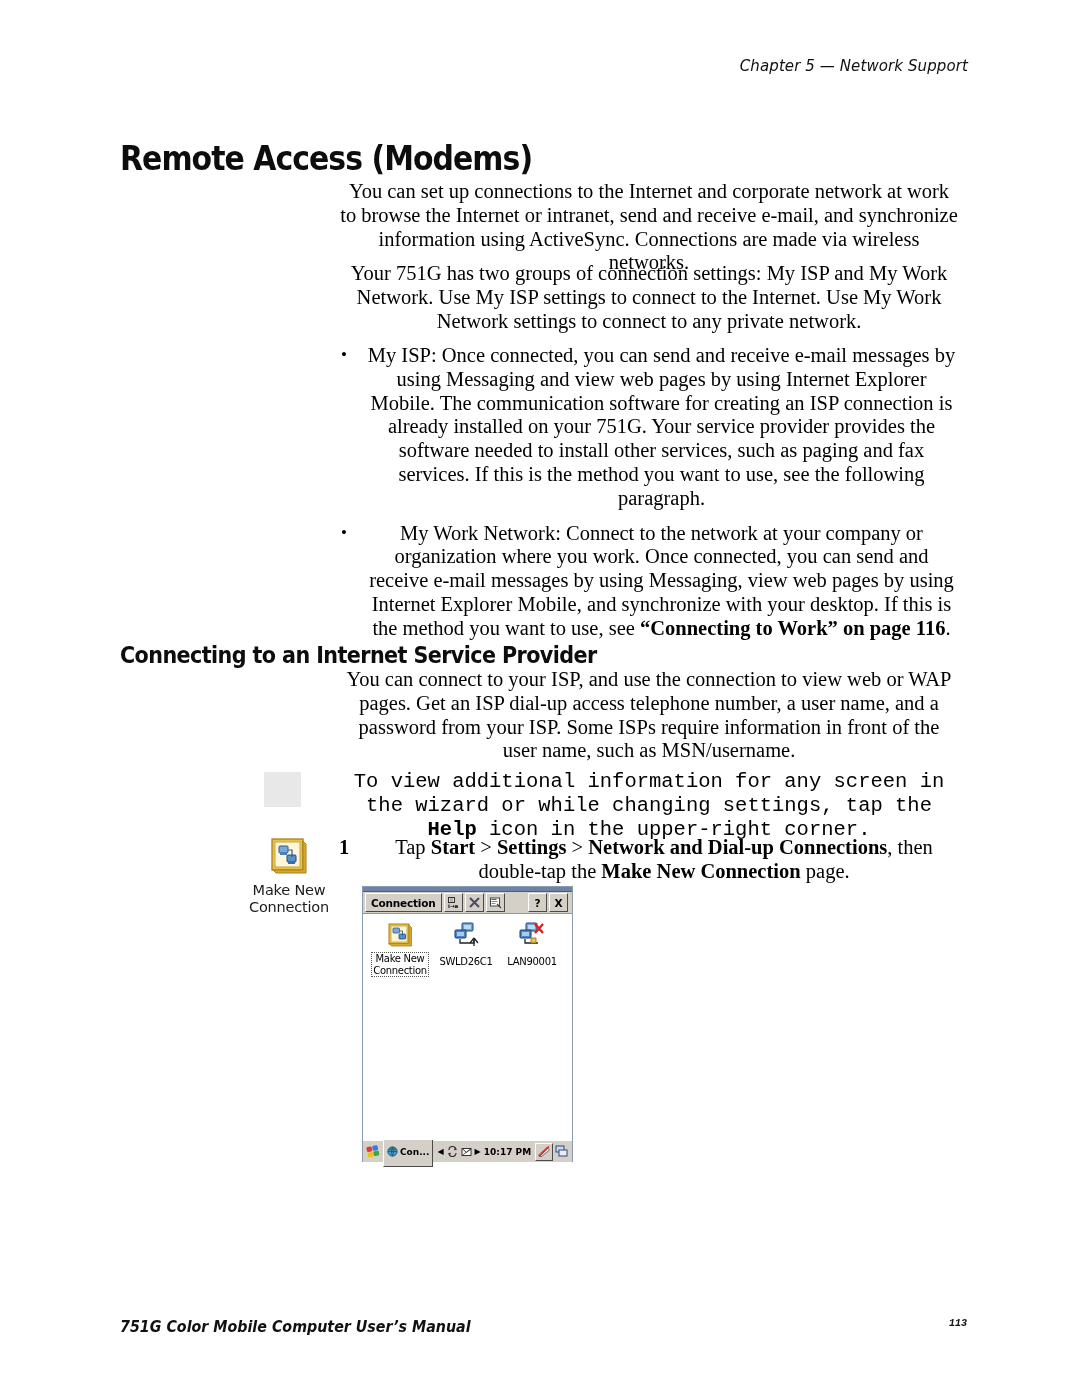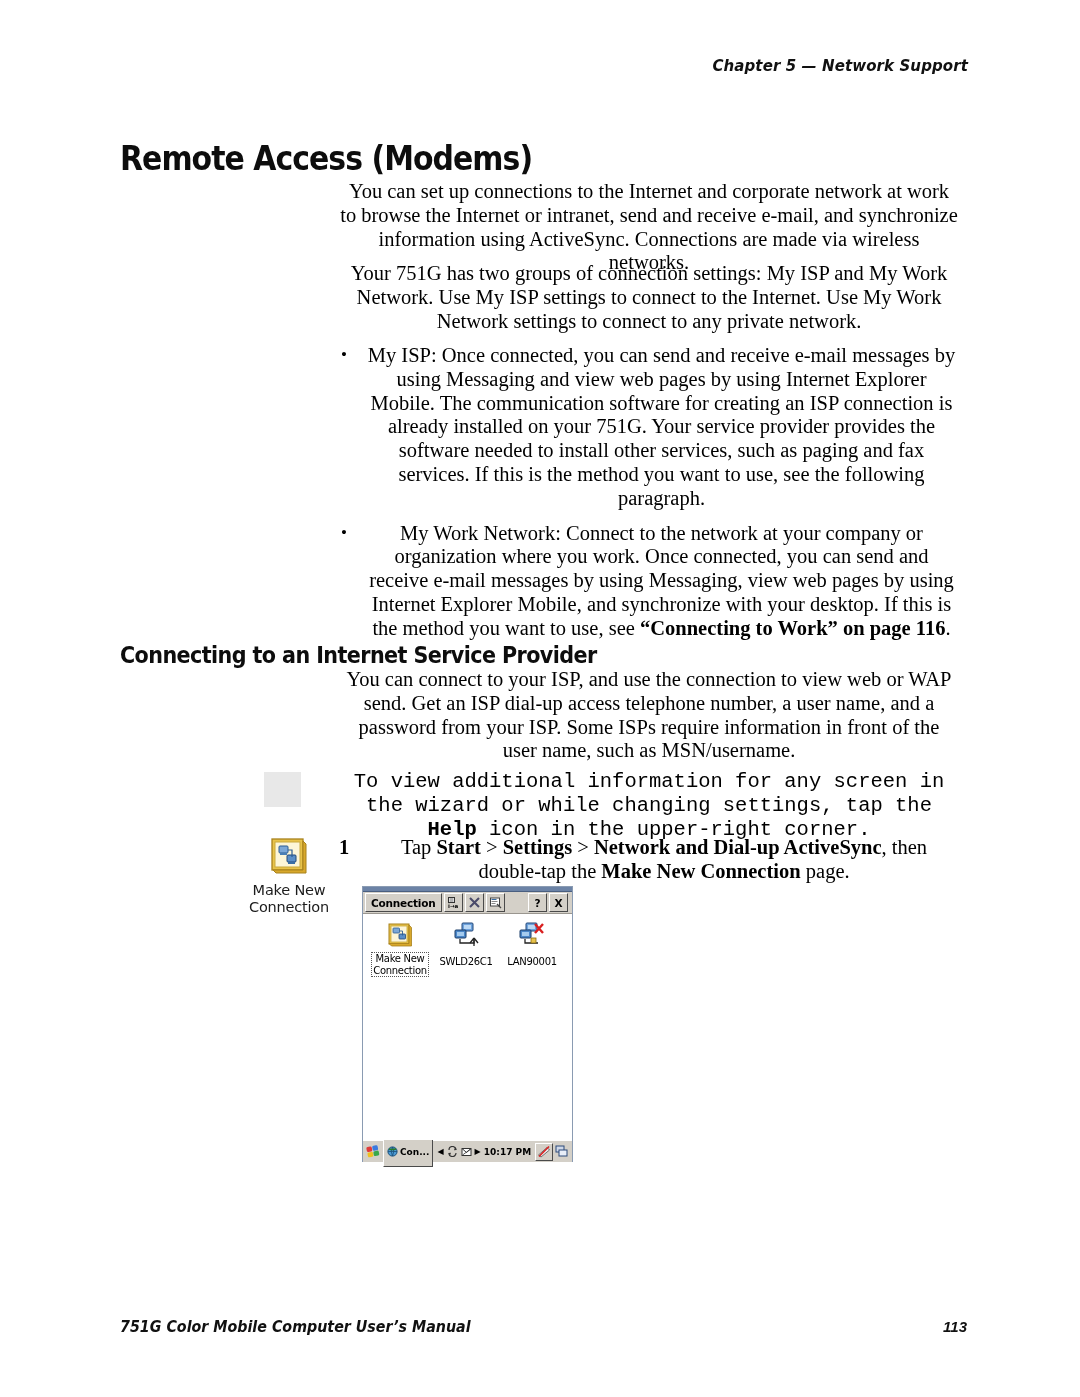--- a/index.html
+++ b/index.html
@@ -15,21 +15,21 @@
     color: #000;
     overflow: hidden;
   }
 
   
   .running-head {
     position: absolute;
     top: 57px;
     right: 112px;
     font-family: "DejaVu Sans", sans-serif;
-    font-weight: bold;
+    font-weight: normal;
     font-style: italic;
     font-size: 15px;
     letter-spacing: .1px;
     color: #111;
     white-space: nowrap;
   }
 
   
   .h1 {
     position: absolute;
@@ -267,24 +267,24 @@
     font-size: 15px;
     color: #111;
     white-space: nowrap;
     transform: scaleX(.95);
     transform-origin: left center;
   }
   .footer-right {
     position: absolute;
     right: 113px;
     top: 1318px;
-    font-family: Liberation Sans, sans-serif;
+    font-family: Liberation Mono, monospace;
     font-weight: bold;
     font-style: italic;
-    font-size: 15px;
+    font-size: 10px;
     color: #111;
     margin-left: 39px;
   }
 </style>
 </head>
 <body>
 
 <div class="running-head">Chapter 5 —  Network Support</div>
 
 <h1 class="h1">Remote Access (Modems)</h1>
@@ -304,21 +304,21 @@
   </div>
   <div class="bullet-item">
     <span class="dot">•</span>
     <span>My Work Network: Connect to the network at your company or organization where you work. Once connected, you can send and receive e-mail messages by using Messaging, view web pages by using Internet Explorer Mobile, and synchronize with your desktop. If this is the method you want to use, see </span><span class="xref">“Connecting to Work” on page 116</span><span>.</span>
   </div>
 </div>
 
 <h2 class="h2">Connecting to an Internet Service Provider</h2>
 
 <div class="col para-3">
-  <p>You can connect to your ISP, and use the connection to view web or WAP send. Get an ISP dial-up access telephone number, a user name, and a password from your ISP. Some ISPs require information in front of the user name, such as MSN/username.</p>
+  <p>You can connect to your ISP, and use the connection to view web or WAP pages. Get an ISP dial-up access telephone number, a user name, and a password from your ISP. Some ISPs require information in front of the user name, such as MSN/username.</p>
 </div>
 
 <div class="help-btn-outer">
   
 </div>
 <div class="col para-4">
   <p><span>To view additional information for any screen in the wizard or while changing settings, tap the </span><b>Help</b><span> icon in the upper-right corner.</span></p>
 </div>
 
 <div class="margin-icon-wrap">
@@ -337,21 +337,21 @@
     </svg>
   </div>
   <div class="mnc-label">
     <div>Make New</div>
     <div>Connection</div>
   </div>
 </div>
 
 <div class="col step-1">
   <div class="step">
-    <span class="num">1</span><span>Tap </span><b>Start</b><span> &gt; </span><b>Settings</b><span> &gt; </span><b>Network and Dial-up ActiveSync</b><span>, then double-tap the </span><b>Make New Connection</b><span> page.</span>
+    <span class="num">1</span><span>Tap </span><b>Start</b><span> &gt; </span><b>Settings</b><span> &gt; </span><b>Network and Dial-up Connections</b><span>, then double-tap the </span><b>Make New Connection</b><span> page.</span>
   </div>
 </div>
 
 <div class="device">
   <div class="device-topline"></div>
 
   <div class="titlebar">
     <div class="tb-btn tb-menu">Connection</div>
     <div class="tb-btn tb-ico">
       <svg width="13" height="13" viewBox="0 0 13 13">

